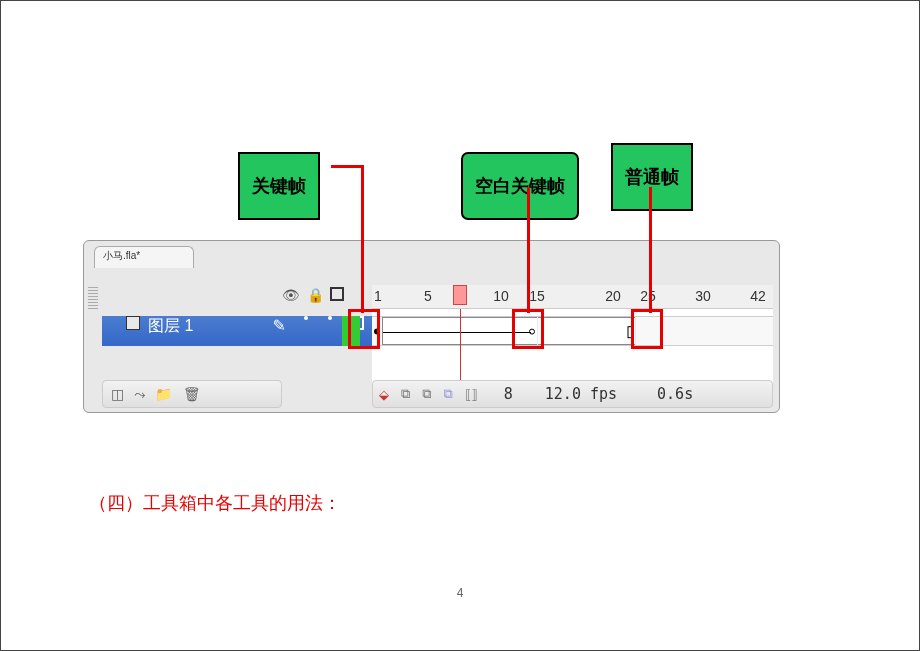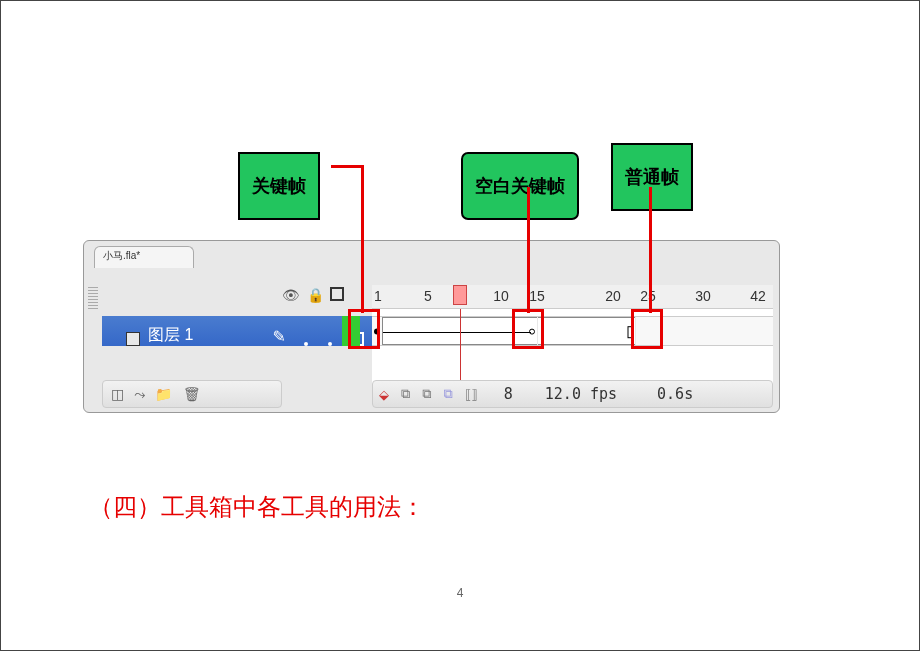--- a/index.html
+++ b/index.html
@@ -76,21 +76,21 @@
     }
     
     .layer-row {
       position: absolute;
       left: 18px;
       top: 75px;
       width: 270px;
       height: 30px;
       background: linear-gradient(#4a7ccf, #3568c8);
       display: flex;
-      align-items: flex-end;
+      align-items: flex-start;
       color: #fff;
       font-size: 16px;
     }
     .layer-row .page-icon {
       margin-left: 24px;
       margin-right: 8px;
       width: 14px;
       height: 14px;
       background: #e8e8e8;
       border: 1px solid #333;
@@ -238,21 +238,21 @@
       margin: 0 6px;
       color: #777;
       font-size: 13px;
     }
     .btm-num { margin-left: 20px; font-family: monospace; font-size: 15px; }
     
     .section-title {
       position: absolute;
       left: 88px;
       top: 490px;
-      font-size: 24px;
+      font-size: 18px;
       color: #e60000;
     }
     
     .page-num {
       position: absolute;
       left: 50%;
       bottom: 50px;
       transform: translateX(-50%);
       font-size: 12px;
       color: #666;

